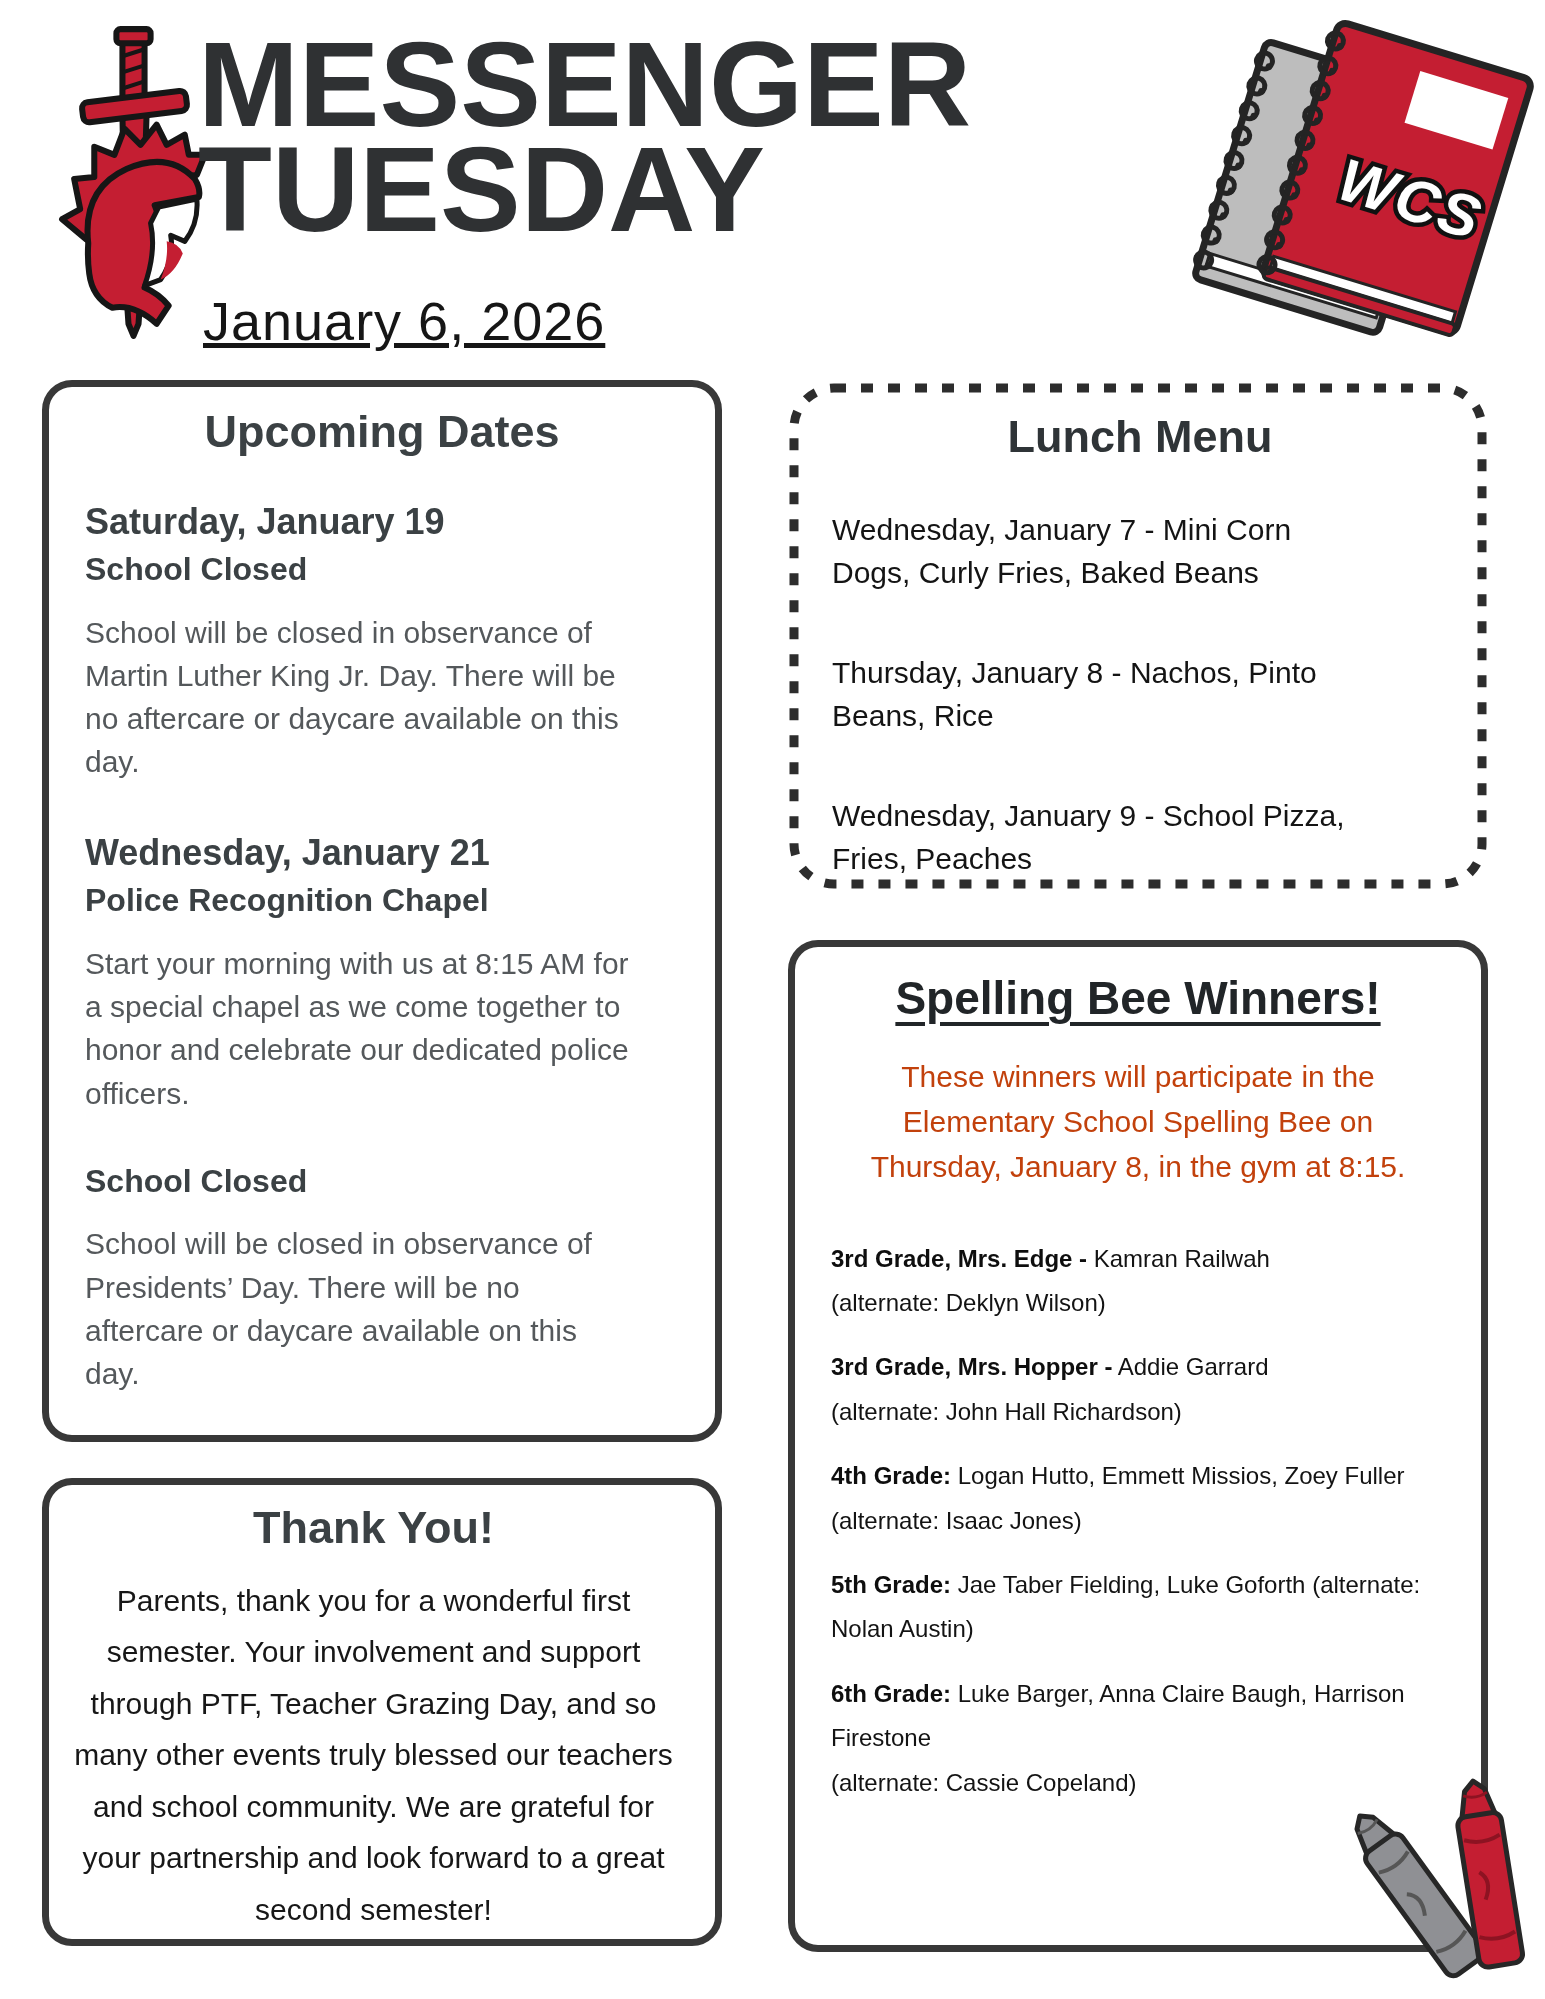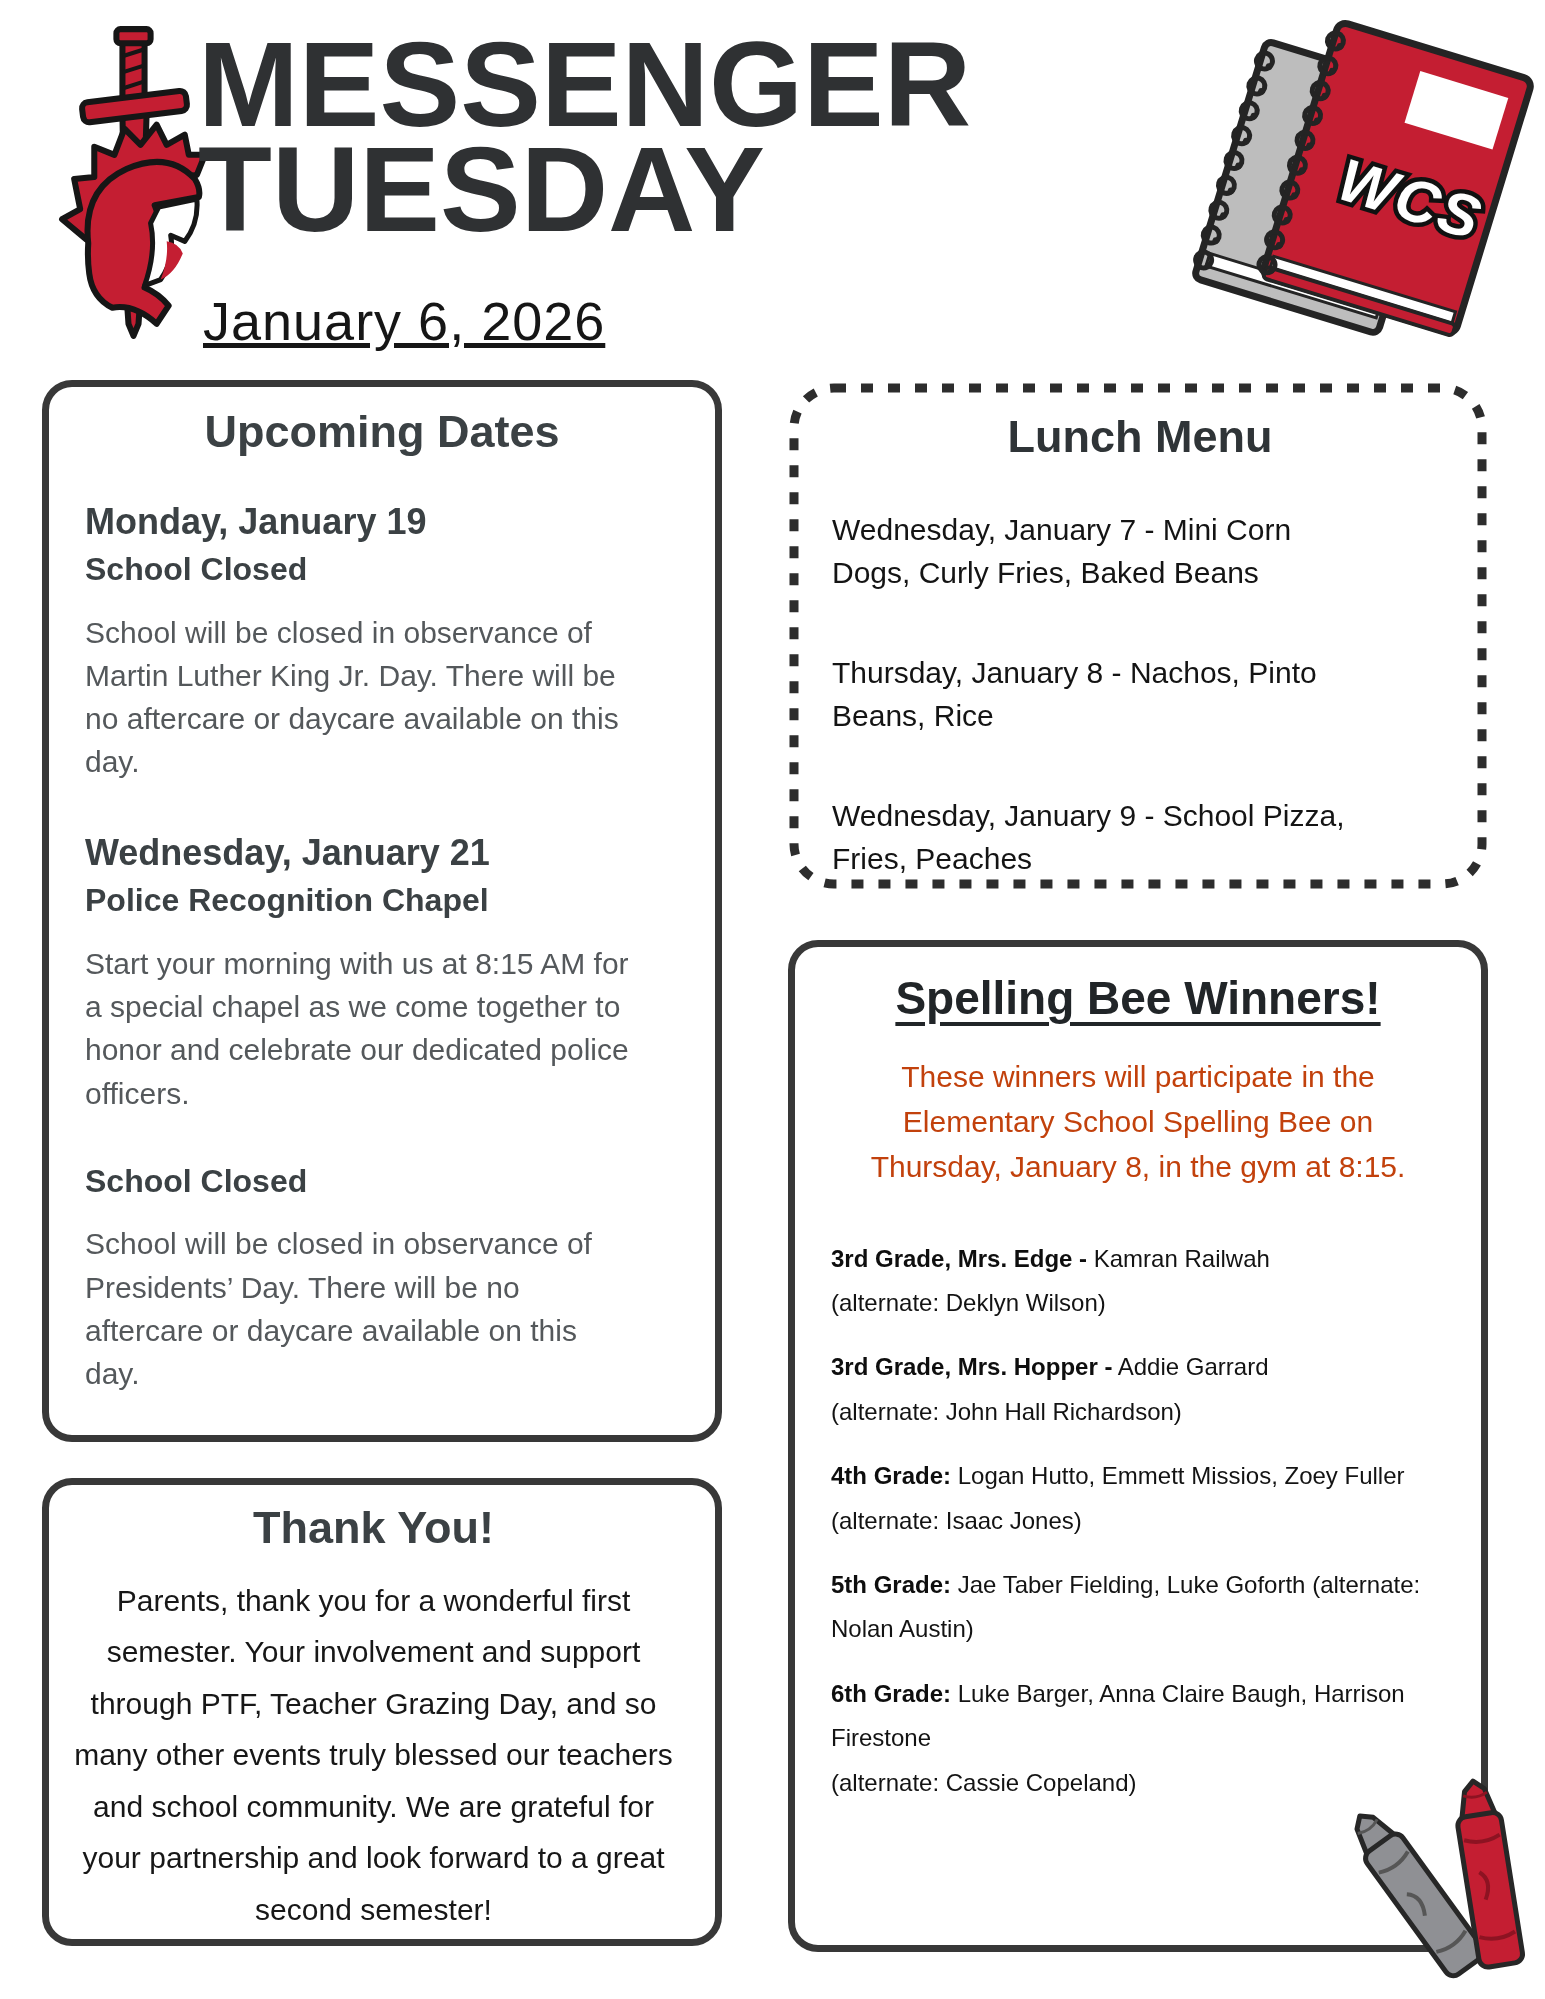--- a/index.html
+++ b/index.html
@@ -133,21 +133,21 @@
         <circle cx="158" cy="286" r="3.4"></circle>
       </g>
       <text x="197" y="198" font-family="Liberation Sans, sans-serif" font-size="60" font-weight="bold" font-style="italic" fill="#ffffff" stroke="#111111" stroke-width="9" paint-order="stroke" letter-spacing="2">WCS</text>
     </g>
   </svg>
 
   <div id="upcoming-box" class="box solid">
     <h2 class="box-title">Upcoming Dates</h2>
 
     <div>
-      <p class="event-date">Monday, January 19</p>
+      <p class="event-date">Saturday, January 19</p>
       <p class="event-subtitle">School Closed</p>
       <p class="event-desc">School will be closed in observance of Martin Luther King Jr. Day. There will be no aftercare or daycare available on this day.</p>
     </div>
     <div>
       <p class="event-date">Wednesday, January 21</p>
       <p class="event-subtitle">Police Recognition Chapel</p>
       <p class="event-desc">Start your morning with us at 8:15 AM for a special chapel as we come together to honor and celebrate our dedicated police officers.</p>
     </div>
     <div>
       <p class="event-subtitle">School Closed</p>

